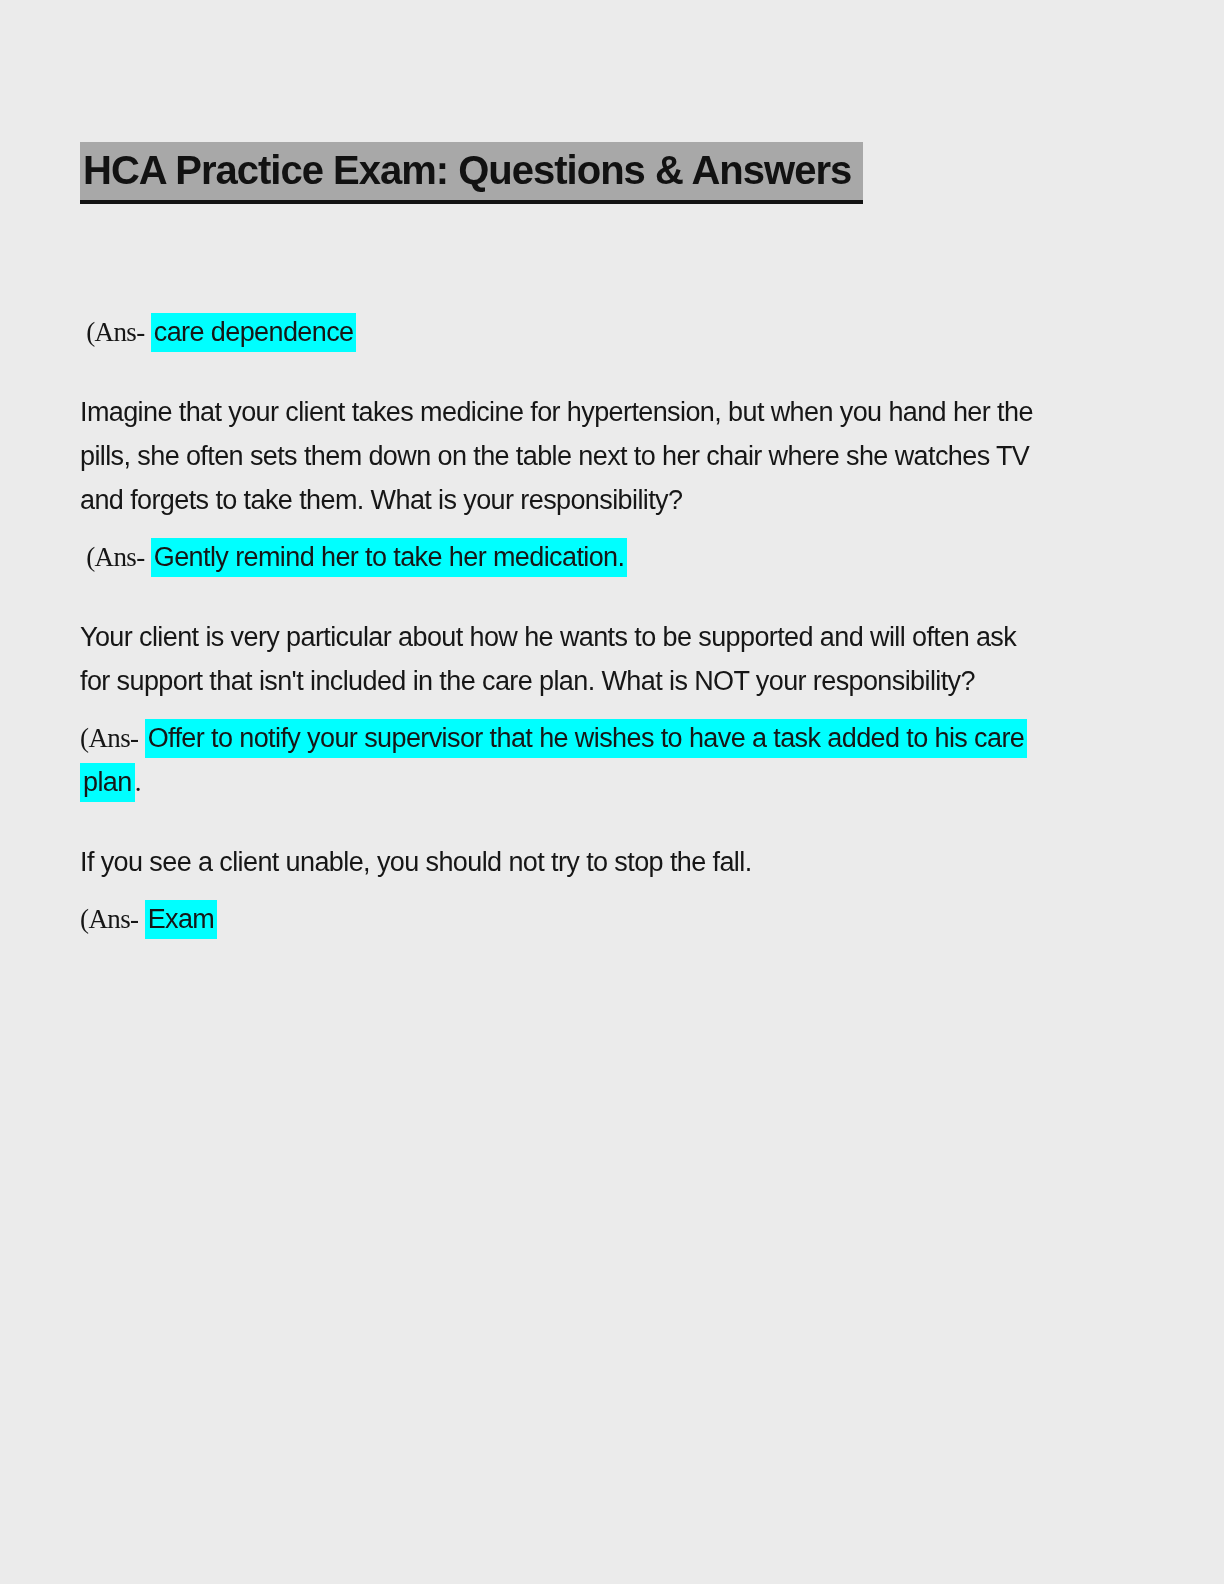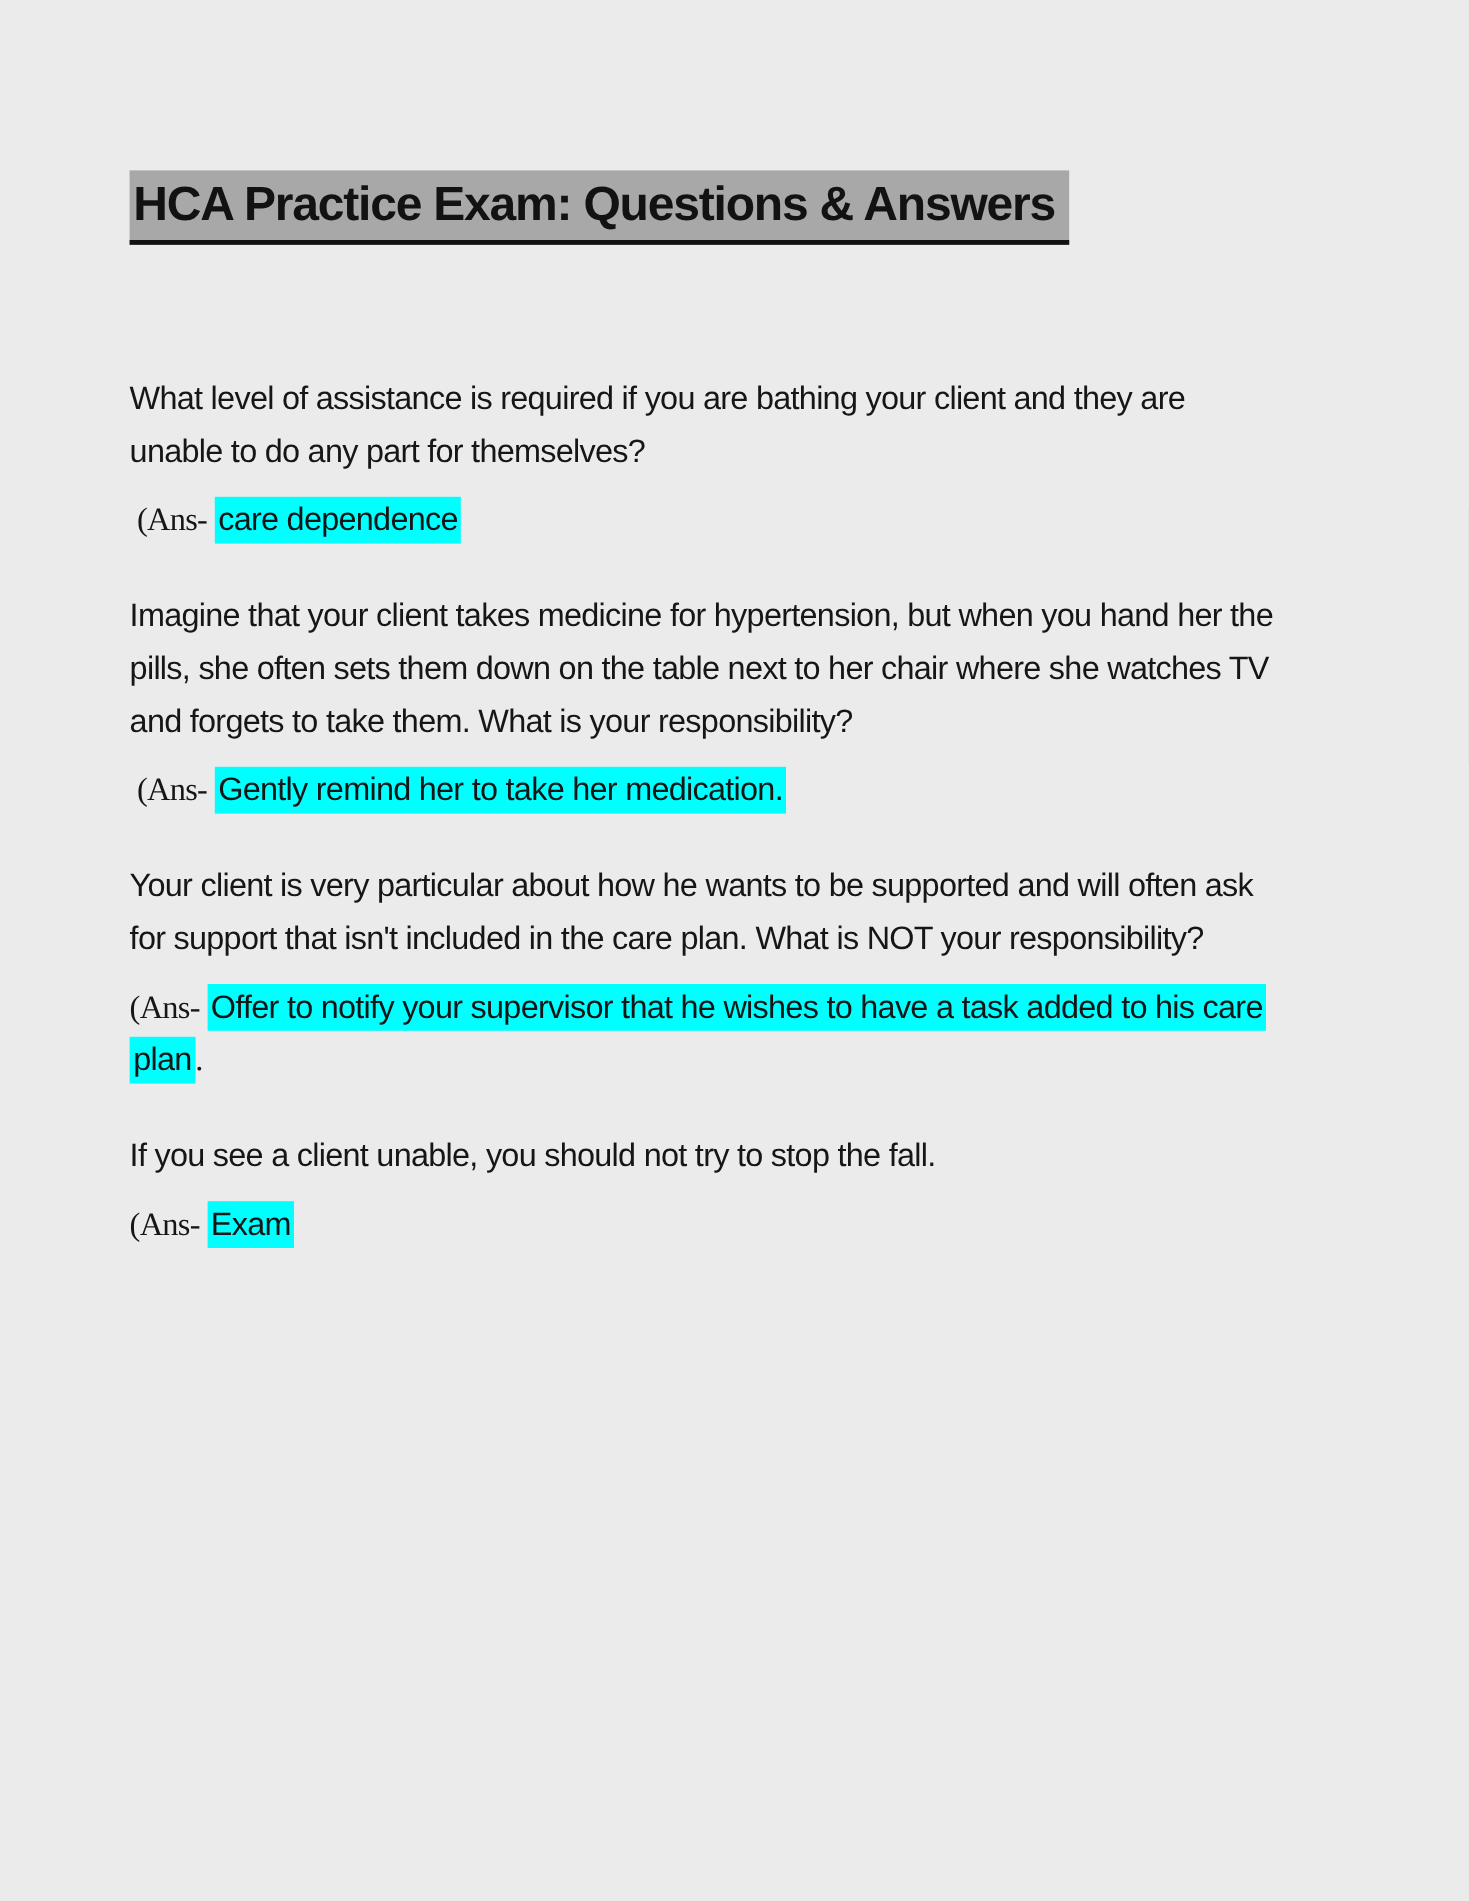--- a/index.html
+++ b/index.html
@@ -17,21 +17,21 @@
   .page {
     position: relative;
     width: 1224px;
     height: 1584px;
     margin: 0 auto;
     background: var(--page_background);
     overflow: hidden;
     color: var(--text_color);
   }
   .content {
-    padding: 142px 121px 0 108px;
+    padding: 142px 121px 0 80px;
     width: 100%;
   }
   h1.doc-title {
     margin: 0;
     padding: 0;
     font-size: 40px;
     line-height: 48px;
     letter-spacing: -1px;
     font-weight: 700;
   }
@@ -71,21 +71,20 @@
 <body>
 
 <div class="page">
   <div class="content">
 
     <h1 class="doc-title"><span class="title-highlight">HCA Practice Exam: Questions &amp; Answers</span></h1>
 
     <div class="qa-list">
 
       <section class="qa-block">
-        <p class="question">What level of assistance is required if you are bathing your client and they are unable to do any part for themselves?</p>
         <p class="answer"><span class="ans-prefix"> (Ans- </span><span class="ans-highlight">care dependence</span><span class="ans-suffix"></span></p>
       </section>
 
       <section class="qa-block">
         <p class="question">Imagine that your client takes medicine for hypertension, but when you hand her the pills, she often sets them down on the table next to her chair where she watches TV and forgets to take them. What is your responsibility?</p>
         <p class="answer"><span class="ans-prefix"> (Ans- </span><span class="ans-highlight">Gently remind her to take her medication.</span><span class="ans-suffix"></span></p>
       </section>
 
       <section class="qa-block">
         <p class="question">Your client is very particular about how he wants to be supported and will often ask for support that isn't included in the care plan. What is NOT your responsibility?</p>

